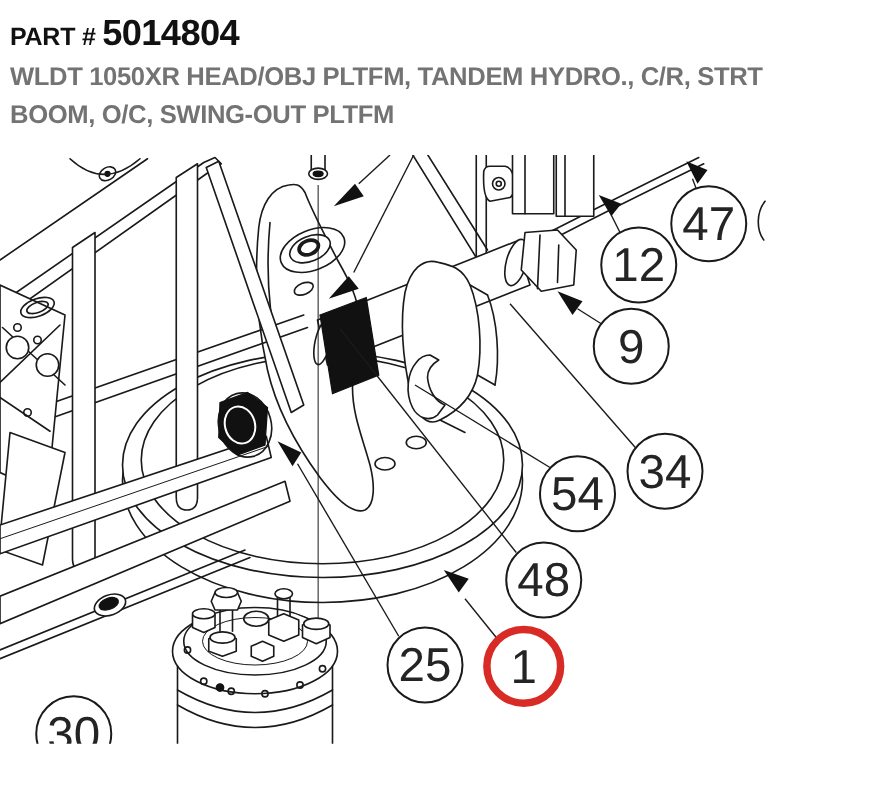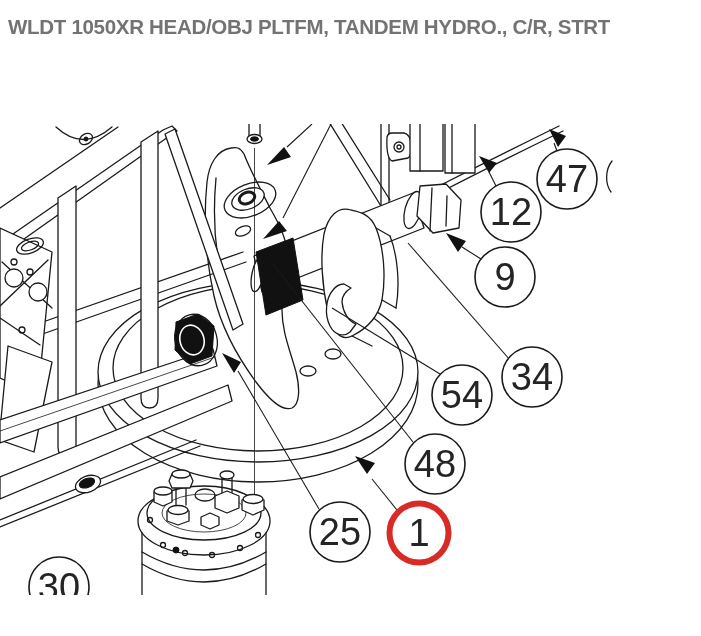--- a/index.html
+++ b/index.html
@@ -17,21 +17,23 @@
   .thin{fill:none;stroke:#1a1a1a;stroke-width:0.8;}
   .leader{fill:none;stroke:#1a1a1a;stroke-width:1.1;}
   .arrow{fill:#111;stroke:none;}
   .blackfill{fill:#111;stroke:#111;}
   .callout-text{font-family:"Liberation Sans",sans-serif;font-size:38px;fill:#242424;}
 </style>
 </head>
 <body>
 
 <div class="header">
+  <div class="hline1"><span class="part-label">PART #</span><span class="part-label">&nbsp;</span><span class="part-number">5014804</span></div>
   <div class="hline2">WLDT 1050XR HEAD/OBJ PLTFM, TANDEM HYDRO., C/R, STRT</div>
+  <div class="hline3">BOOM, O/C, SWING-OUT PLTFM</div>
 </div>
 
 <svg width="701" height="636" viewBox="0 0 701 636">
   <defs>
     <clipPath id="art-clip">
         <rect x="0" y="124" width="614" height="471"></rect>
       </clipPath>
   </defs>
   <g clip-path="url(#art-clip)">
 

